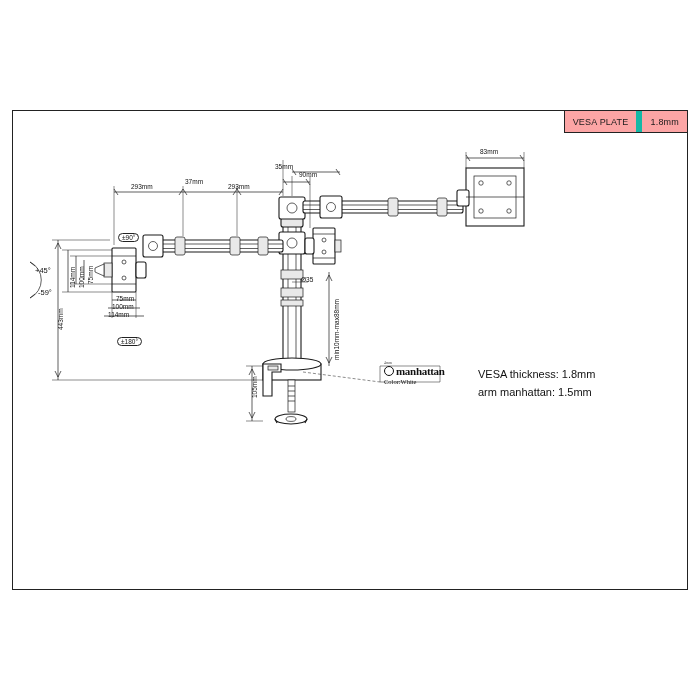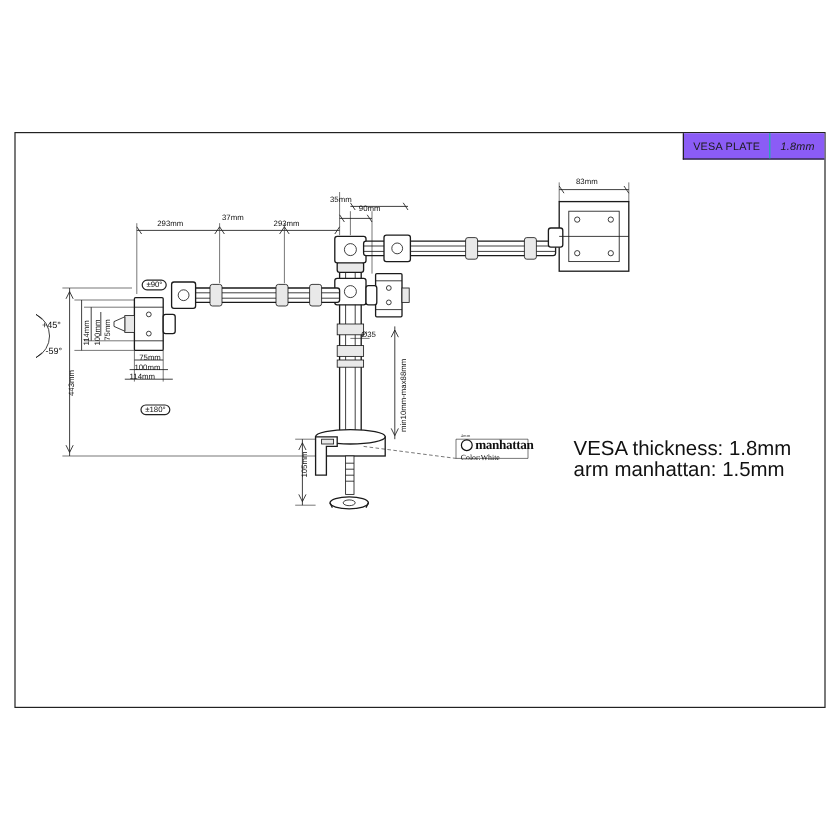--- a/index.html
+++ b/index.html
@@ -31,41 +31,40 @@
   }
   .title-block {
     position: absolute;
     right: 0px;
     top: 0px;
     height: 22px;
     display: flex;
     border-left: 1px solid #222;
     border-bottom: 1px solid #222;
     box-sizing: border-box;
-    background: #8b5cf6;
+    background: #fca5a5;
   }
   .title-block .cell {
     display: flex;
     align-items: center;
     justify-content: center;
     font-size: 9px;
     letter-spacing: .2px;
     padding: 0 8px;
     height: 100%;
     box-sizing: border-box;
   }
   .title-block .cell.sep {
-    border-left: 1px solid #14b8a6;
-    font-style: italic;
+    border-left: 6px solid #14b8a6;
   }
   .notes {
     position: absolute;
     left: 478px;
     top: 365px;
-    font-size: 17px;
+    font-size: 11px;
     line-height: 18px;
     color: #111;
   }
   .notes div { white-space: nowrap; }
 
   .dim-label {
     position: absolute;
     font-size: 6.5px;
     color: #111;
     white-space: nowrap;

